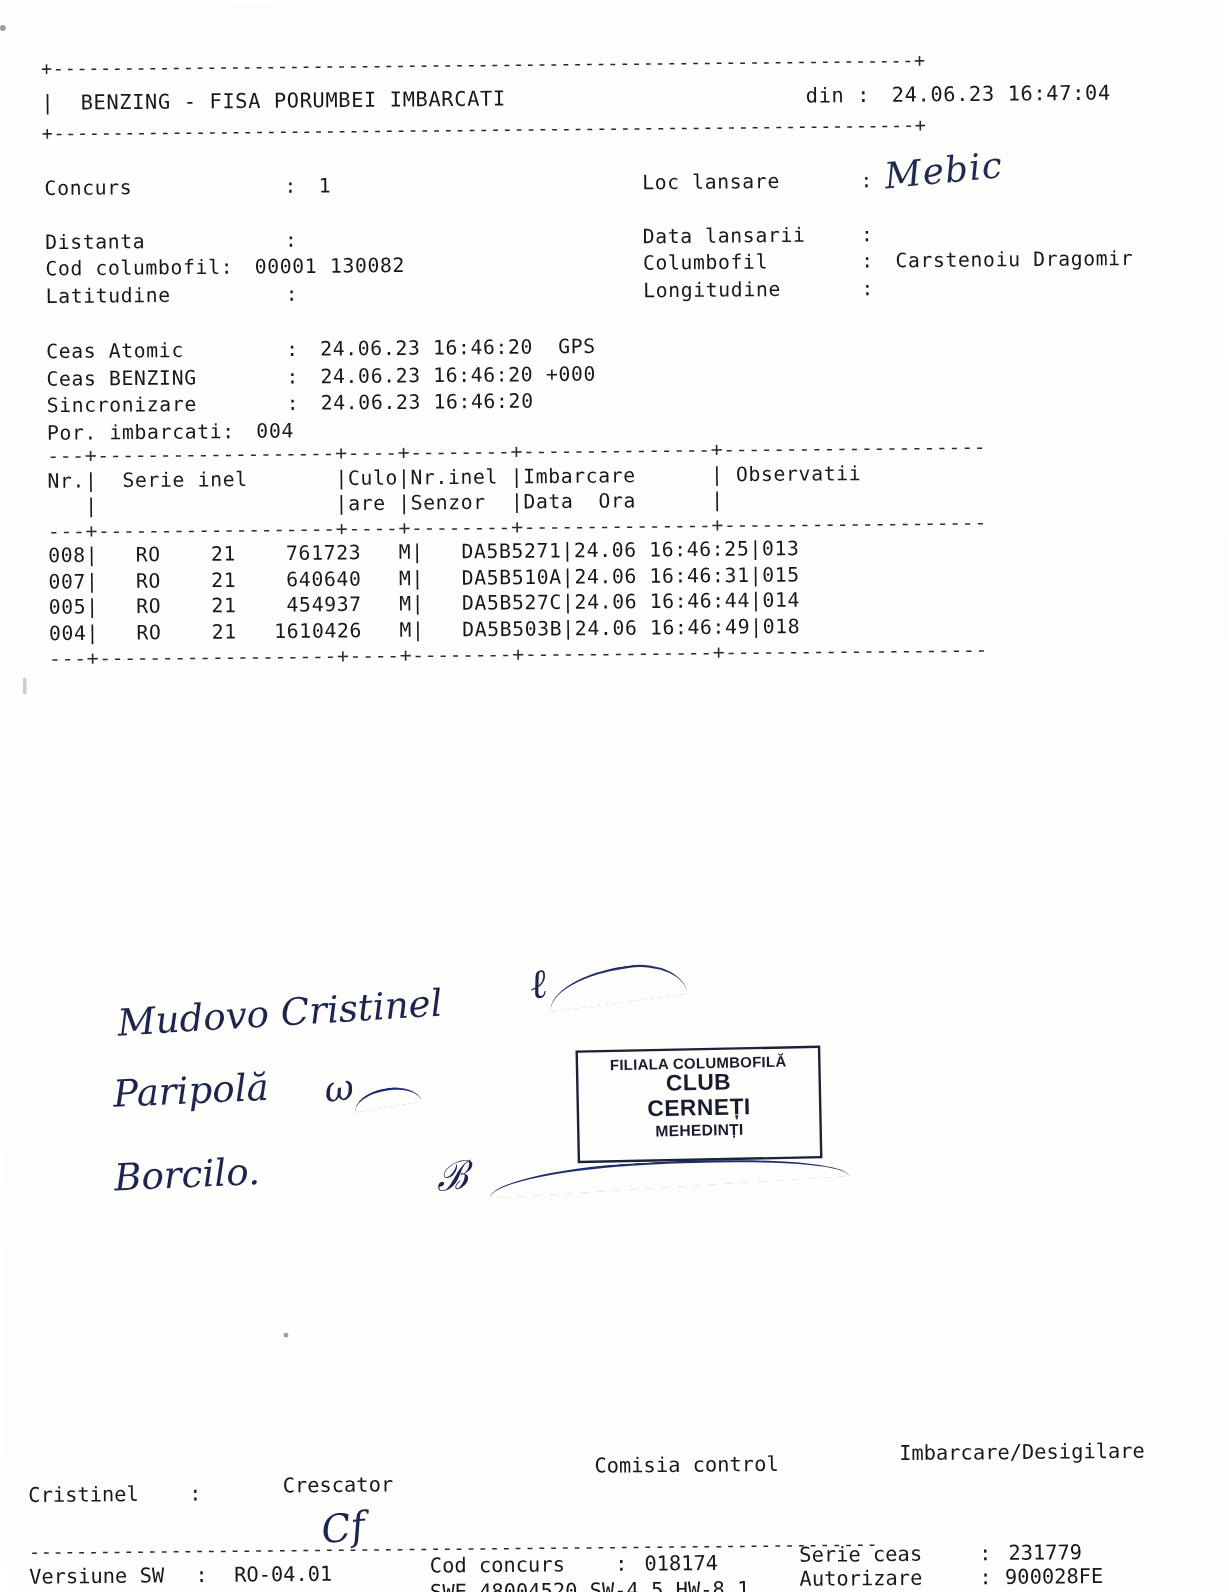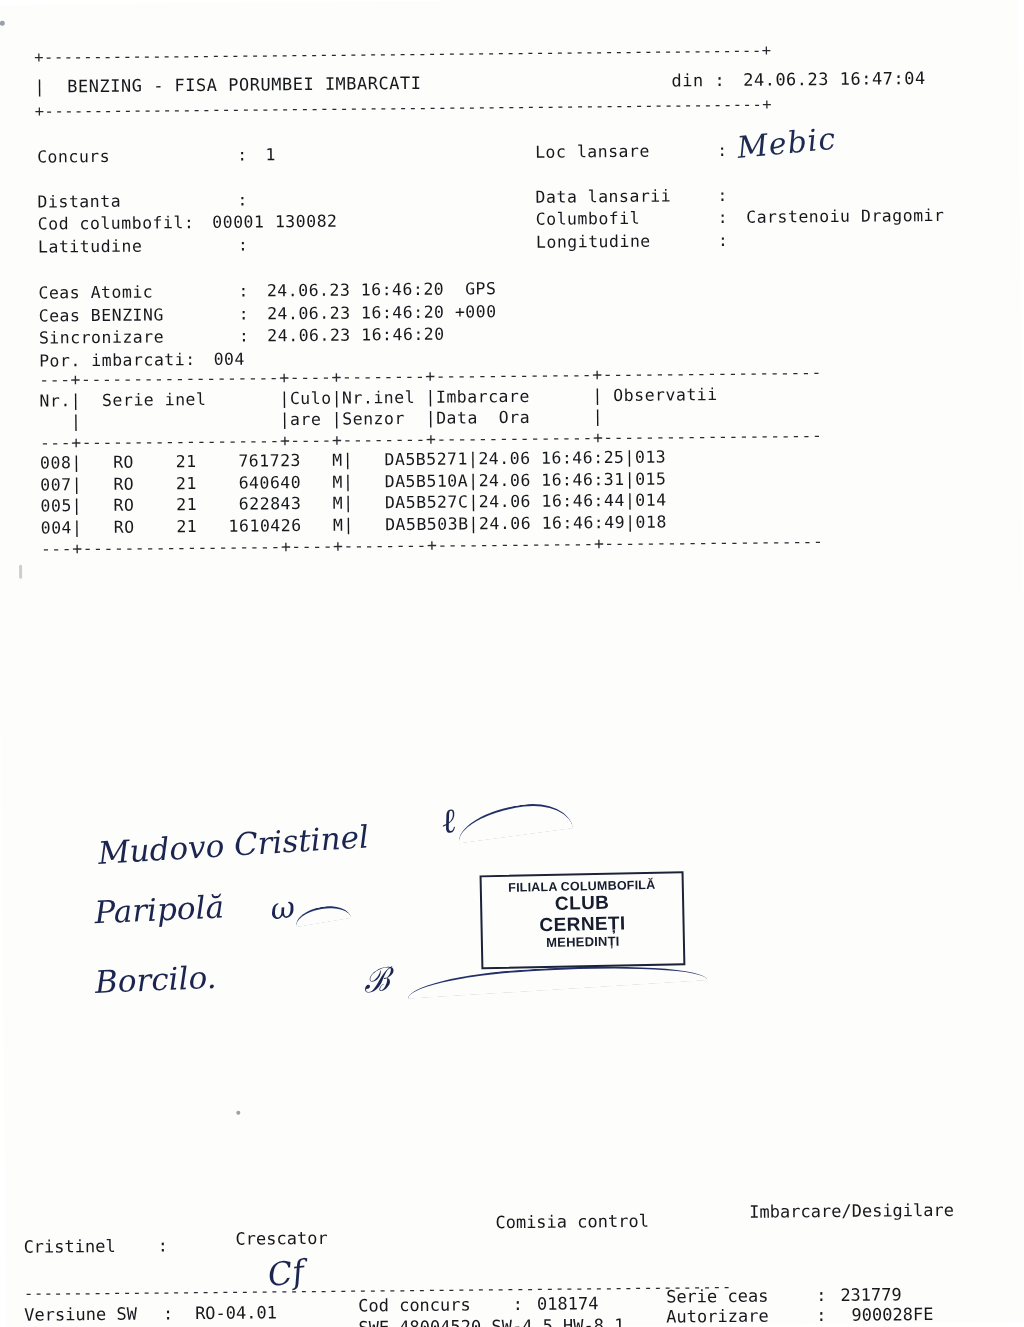--- a/index.html
+++ b/index.html
@@ -195,21 +195,21 @@
   <div id="table-wrap">
     <div class="mono sep">---+-------------------+----+--------+---------------+---------------------</div>
     <div class="mono hrow">Nr.|  Serie inel       |Culo|Nr.inel |Imbarcare      | Observatii</div>
     <div class="mono hrow">   |                   |are |Senzor  |Data  Ora      |</div>
     <div class="mono sep">---+-------------------+----+--------+---------------+---------------------</div>
 
     <div class="mono drow"><span>008</span>|   <span>RO</span>    <span>21</span>    <span>761723</span>   <span>M</span>|   <span>DA5B5271</span>|<span>24.06</span> <span>16:46:25</span>|<span>013</span></div>
 
     <div class="mono drow"><span>007</span>|   <span>RO</span>    <span>21</span>    <span>640640</span>   <span>M</span>|   <span>DA5B510A</span>|<span>24.06</span> <span>16:46:31</span>|<span>015</span></div>
 
-    <div class="mono drow"><span>005</span>|   <span>RO</span>    <span>21</span>    <span>622843</span>   <span>M</span>|   <span>DA5B527C</span>|<span>24.06</span> <span>16:46:44</span>|<span>014</span></div>
+    <div class="mono drow"><span>005</span>|   <span>RO</span>    <span>21</span>    <span>454937</span>   <span>M</span>|   <span>DA5B527C</span>|<span>24.06</span> <span>16:46:44</span>|<span>014</span></div>
 
     <div class="mono drow"><span>004</span>|   <span>RO</span>    <span>21</span>   <span>1610426</span>   <span>M</span>|   <span>DA5B503B</span>|<span>24.06</span> <span>16:46:49</span>|<span>018</span></div>
 
     <div class="mono sep">---+-------------------+----+--------+---------------+---------------------</div>
   </div>
 
   <div class="hand" id="sig1">Mudovo Cristinel</div>
   <div class="hand" id="sig2">Paripolă</div>
   <div class="hand" id="sig3">Borcilo.</div>
   <div class="hand" id="sig1b">ℓ</div>
@@ -233,20 +233,20 @@
   <div id="f-cf-hand">Cf</div>
 
   <div class="footer-txt mono" id="f-dashes">------------------------------------------------------------------------</div>
 
   <div class="footer-txt" id="f-versiune"><span>Versiune SW</span><span style="margin-left:26px">:</span><span style="margin-left:22px">RO-04.01</span></div>
 
   <div class="footer-txt" id="f-codconc"><span>Cod concurs</span><span style="margin-left:42px">:</span><span style="margin-left:14px">018174</span></div>
 
   <div class="footer-txt" id="f-serieceas"><span style="display:inline-block;width:150px">Serie ceas</span><span>:</span><span style="margin-left:14px">231779</span></div>
 
-  <div class="footer-txt" id="f-autoriz"><span style="display:inline-block;width:150px">Autorizare</span><span>:</span><span style="margin-left:25px">900028FE</span></div>
+  <div class="footer-txt" id="f-autoriz"><span style="display:inline-block;width:150px">Autorizare</span><span>:</span><span style="margin-left:11px">900028FE</span></div>
 
   <div class="footer-txt" id="f-swline">SWE 48004520 SW-4.5 HW-8.1</div>
 
   <div class="speck" style="left:6px;top:16px;width:5px;height:5px;"></div>
   <div class="speck" style="left:232px;top:1108px;width:4px;height:4px;"></div>
   <div class="speck" style="left:20px;top:560px;width:3px;height:14px;border-radius:2px;opacity:.5"></div>
 </div>
 
 </body></html>

